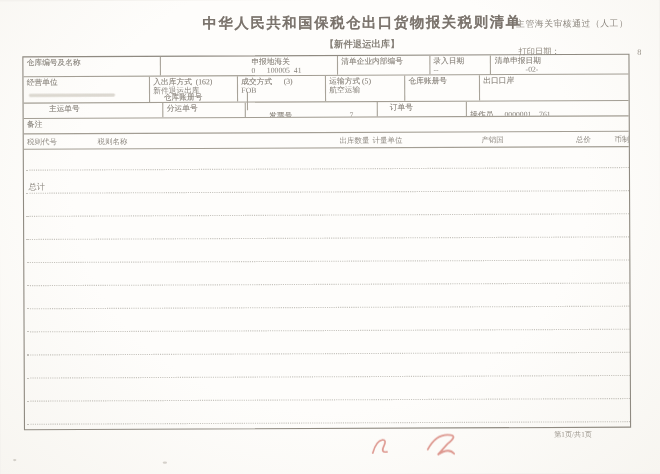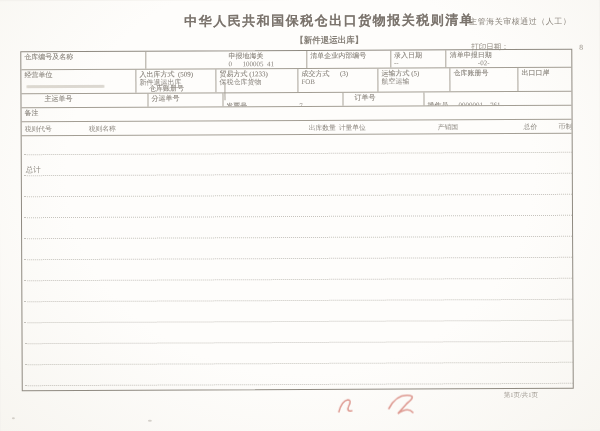--- a/index.html
+++ b/index.html
@@ -81,26 +81,22 @@
         <div class="val" style="padding-left:28px;">-02-</div>
       </div>
     </div>
 
     <div class="frow" style="top:18px;height:24px;">
       <div class="cell" style="width:115px;">
         <div class="lbl">经营单位</div>
         <div class="smudge"></div>
       </div>
       <div class="cell" style="width:80px;">
-        <div class="lbl">入出库方式  (509)</div>
+        <div class="lbl">入出库方式  (162)</div>
         <div class="val">新件退运出库</div>
-      </div>
-      <div class="cell" style="width:82px;">
-        <div class="lbl">贸易方式 (1233)</div>
-        <div class="val">保税仓库货物</div>
       </div>
       <div class="cell" style="width:80px;">
         <div class="lbl">成交方式      (3)</div>
         <div class="val">FOB</div>
       </div>
       <div class="cell" style="width:72px;">
         <div class="lbl">运输方式 (5)</div>
         <div class="val">航空运输</div>
       </div>
       <div class="cell" style="width:68px;">
@@ -111,21 +107,21 @@
       </div>
     </div>
 
     <div class="frow" style="top:42px;height:14px;">
       <div class="cell" style="width:115px;margin-left:20px;">
         <div class="lbl">主运单号</div>
       </div>
       <div class="cell" style="width:80px;">
         <div class="lbl">分运单号</div>
       </div>
-      <div class="cell" style="width:129px;">
+      <div class="cell" style="width:129px;text-align:center;">
         <div class="lbl" style="display:inline-block;">发票号</div>
         <div class="val" style="display:inline-block;margin-left:48px;">7</div>
       </div>
       <div class="cell" style="width:87px;">
         <div class="lbl" style="padding-left:8px;">订单号</div>
       </div>
       <div class="cell" style="width:158px;">
         <div class="lbl" style="display:inline-block;">操作员</div>
         <div class="val" style="display:inline-block;margin-left:6px;">0000001…761</div>
       </div>

